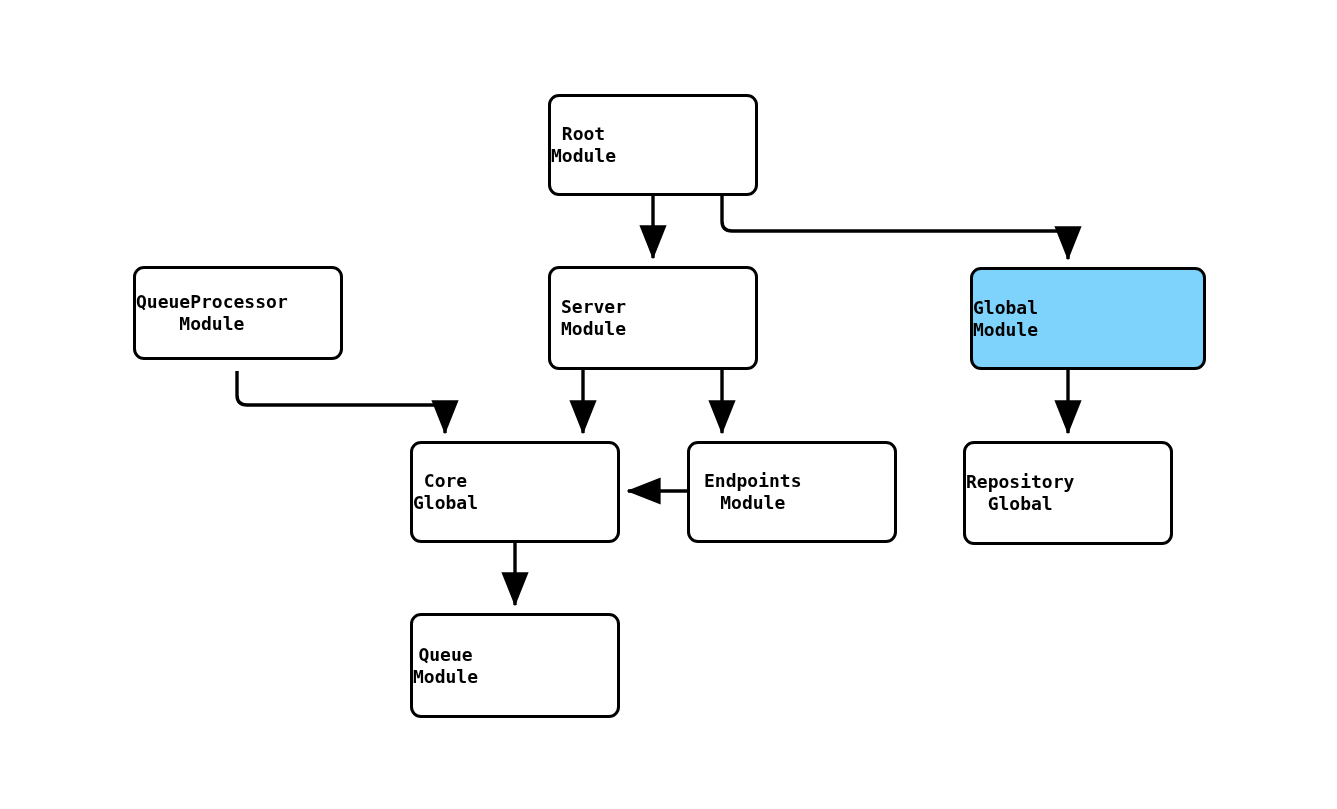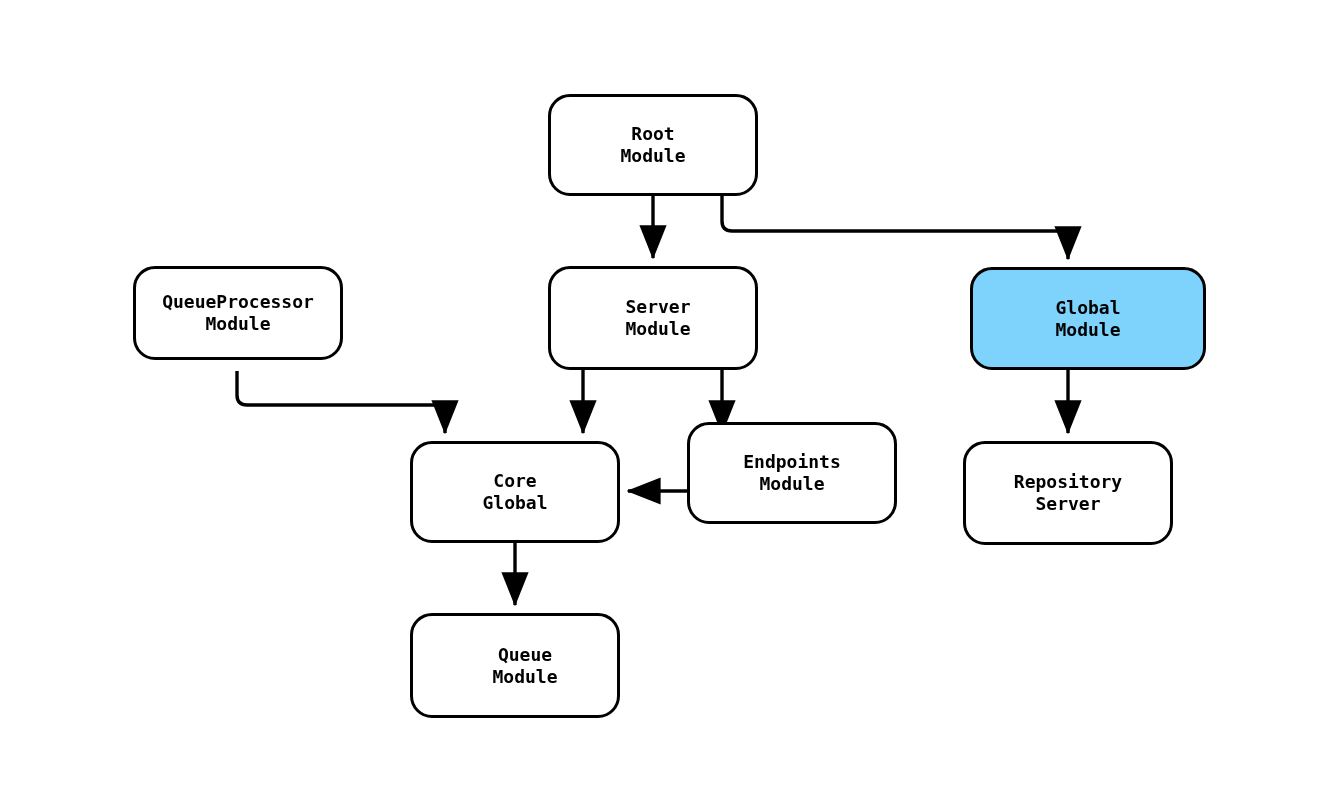--- a/index.html
+++ b/index.html
@@ -24,24 +24,24 @@
     left: 0;
     top: 0;
     width: 1337px;
     height: 809px;
   }
   .node {
     position: absolute;
     box-sizing: border-box;
     background: #ffffff;
     border: 3.5px solid #000000;
-    border-radius: 22px;
+    border-radius: 11px;
     display: flex;
     align-items: center;
-    justify-content: center;
+    justify-content: flex-start;
     z-index: 2;
   }
   .node-label {
     font-family: "DejaVu Sans Mono", "Liberation Mono", monospace;
     font-size: 18px;
     font-weight: 700;
     line-height: 22px;
     color: #000000;
     text-align: center;
     white-space: pre;
@@ -89,28 +89,28 @@
   <div class="node" style="left: 970px; top: 267px; width: 236px; height: 103px; background: #7dd3fc; border-color: rgb(0, 0, 0);">
     <span class="node-label">Global
 Module</span>
   </div>
 
   <div class="node" style="left: 410px; top: 441px; width: 210px; height: 102px; background: rgb(255, 255, 255); border-color: rgb(0, 0, 0);">
     <span class="node-label">Core
 Global</span>
   </div>
 
-  <div class="node" style="left: 687px; top: 422px; width: 210px; height: 102px; background: rgb(255, 255, 255); border-color: rgb(0, 0, 0);">
+  <div class="node" style="left: 687px; top: 441px; width: 210px; height: 102px; background: rgb(255, 255, 255); border-color: rgb(0, 0, 0); padding-left: 14px;">
     <span class="node-label">Endpoints
 Module</span>
   </div>
 
   <div class="node" style="left: 963px; top: 441px; width: 210px; height: 104px; background: rgb(255, 255, 255); border-color: rgb(0, 0, 0);">
     <span class="node-label">Repository
-Server</span>
+Global</span>
   </div>
 
-  <div class="node" style="left: 410px; top: 613px; width: 210px; height: 105px; background: rgb(255, 255, 255); border-color: rgb(0, 0, 0); padding-left: 20px;">
+  <div class="node" style="left: 410px; top: 613px; width: 210px; height: 105px; background: rgb(255, 255, 255); border-color: rgb(0, 0, 0);">
     <span class="node-label">Queue
 Module</span>
   </div>
 
 </div>
 
 </body></html>

